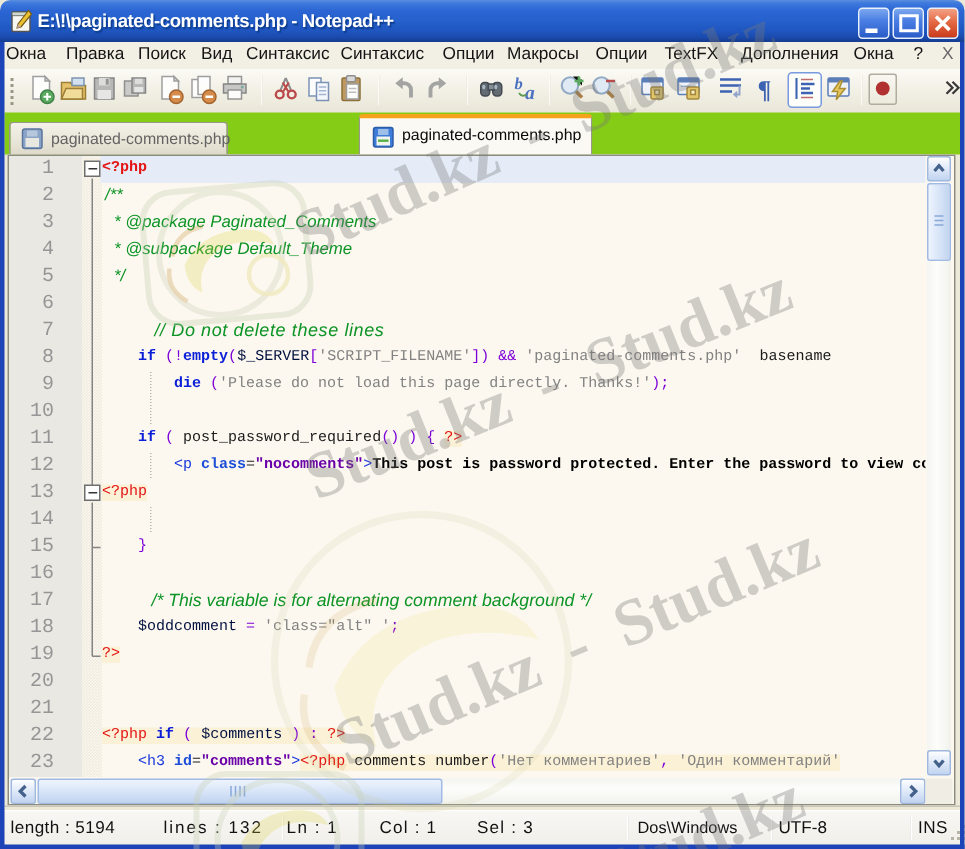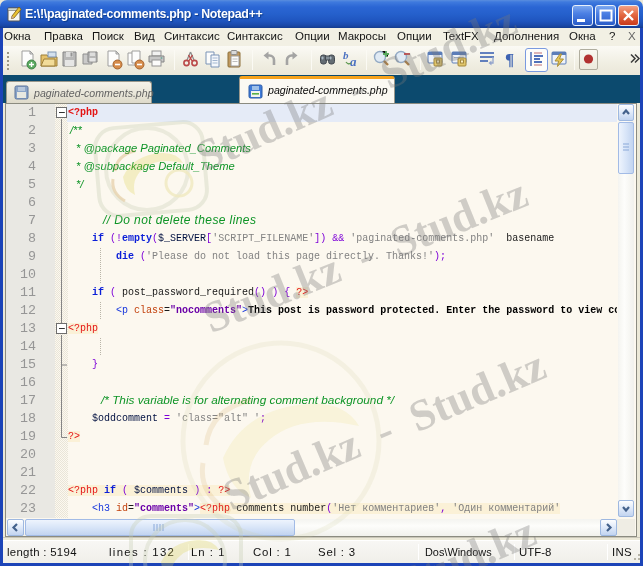--- a/index.html
+++ b/index.html
@@ -14,21 +14,21 @@
 #btnclose{background:linear-gradient(180deg,#f3a184 0%,#e46a44 45%,#c93a1b 100%);}
 .tbtn svg{position:absolute;left:0;top:0;}
 
 #menub{left:3px;top:28px;width:637px;height:18px;background:#f2f0e4;}
 #menub span{position:absolute;top:2px;font-size:11.5px;color:#141414;white-space:nowrap;}
 
 #toolb{left:3px;top:46px;width:637px;height:29px;background:linear-gradient(180deg,#fbfaf5 0%,#f0eee2 60%,#eae7d9 100%);}
 .tsep{position:absolute;top:4px;width:1px;height:20px;background:#cfccc0;border-right:1px solid #fbfaf4;}
 .ticon{position:absolute;top:3px;width:22px;height:22px;filter:saturate(0.78);opacity:0.95;}
 
-#tabb{left:3px;top:75px;width:637px;height:28px;background:#0c4a6e;font-style:italic;}
+#tabb{left:3px;top:75px;width:637px;height:28px;background:#84cc16;}
 .tab{position:absolute;top:6px;height:22px;border:1px solid #9a988c;border-bottom:none;border-radius:3px 3px 0 0;
 background:linear-gradient(180deg,#f4f2e9 0%,#e7e4d6 65%,#dedacb 100%);}
 .tab .tx{position:absolute;top:5px;font-size:10.6px;color:#636363;white-space:nowrap;}
 #tab3{background:#fbf9f3;border-top:3px solid #f6a21c;}
 #tab3 .tx{color:#0a0a0a;}
 
 #edframe{left:5px;top:103px;width:632px;height:434px;border:1px solid #8b8b80;background:#fcf8ef;}
 #gutter{left:6px;top:104px;width:49px;height:414px;background:#e9e8e3;}
 #foldcol{left:55px;top:104px;width:13px;height:414px;background:#fcf8ef;
 background-image:linear-gradient(45deg,#e9e5d8 25%,transparent 25%,transparent 75%,#e9e5d8 75%),linear-gradient(45deg,#e9e5d8 25%,transparent 25%,transparent 75%,#e9e5d8 75%);background-size:2px 2px;background-position:0 0,1px 1px;}
@@ -37,21 +37,21 @@
 #codeclip{left:0;top:104px;width:617px;height:414px;overflow:hidden;}
 .cl{position:absolute;left:68px;height:18px;white-space:pre;font-family:"Liberation Mono",monospace;font-size:10px;line-height:18px;color:#1a1a1a;}
 .cm{position:absolute;height:18px;white-space:pre;font-family:"Liberation Sans",sans-serif;font-style:italic;font-size:11.2px;line-height:17px;color:#0d9426;}
 .k{color:#0b1fd8;font-weight:bold;}
 .s{color:#828282;}
 .o{color:#7d00d8;}
 .v{color:#001040;}
 .php{color:#e41414;}
 .phpb{color:#e41414;font-weight:bold;}
 .tag{color:#1636dc;}
-.attr{color:#c2410c;}
+.attr{color:#1d4ed8;font-weight:bold;}
 .val{color:#6a00a8;font-weight:bold;}
 .hb{font-weight:bold;color:#000;}
 .wbg{background:#fbf1d7;}
 .guide{position:absolute;width:1px;background-image:linear-gradient(#b9b5a8 1px,transparent 1px);background-size:1px 2px;}
 
 .sbtn{position:absolute;border:1px solid #9eb8e0;border-radius:2px;background:linear-gradient(180deg,#fdfeff 0%,#dce7f8 55%,#c2d4f0 100%);}
 #vthumb,#hthumb{position:absolute;border:1px solid #a2bbe6;border-radius:2px;}
 #vthumb{background:linear-gradient(90deg,#eef4fd 0%,#d8e5f8 50%,#c2d4f0 100%);}
 #hthumb{background:linear-gradient(180deg,#eef4fd 0%,#d8e5f8 50%,#c2d4f0 100%);}
 #vtrack{left:618px;top:104px;width:16px;height:413px;background:linear-gradient(90deg,#f4f4f0,#fdfdfb 40%,#f1f1ec);}

